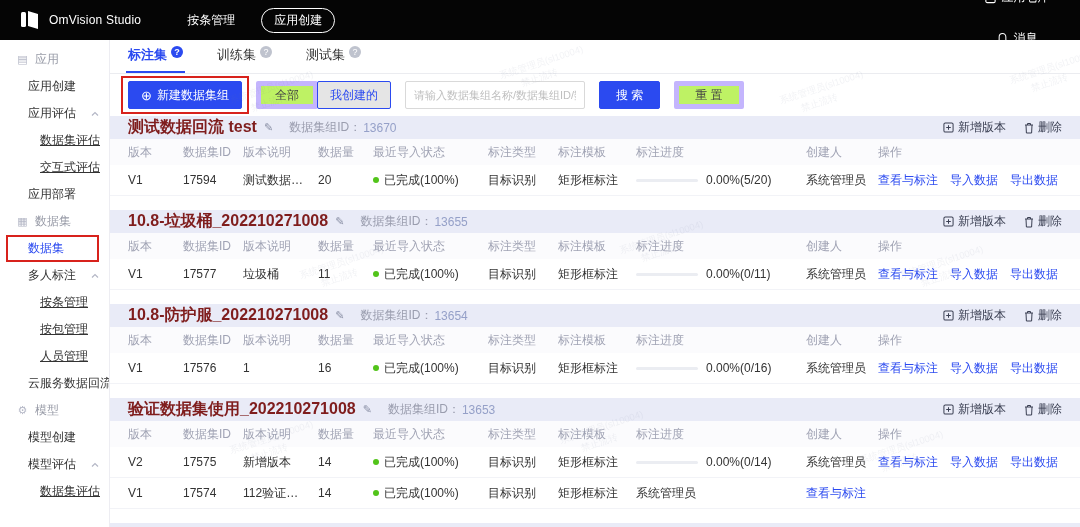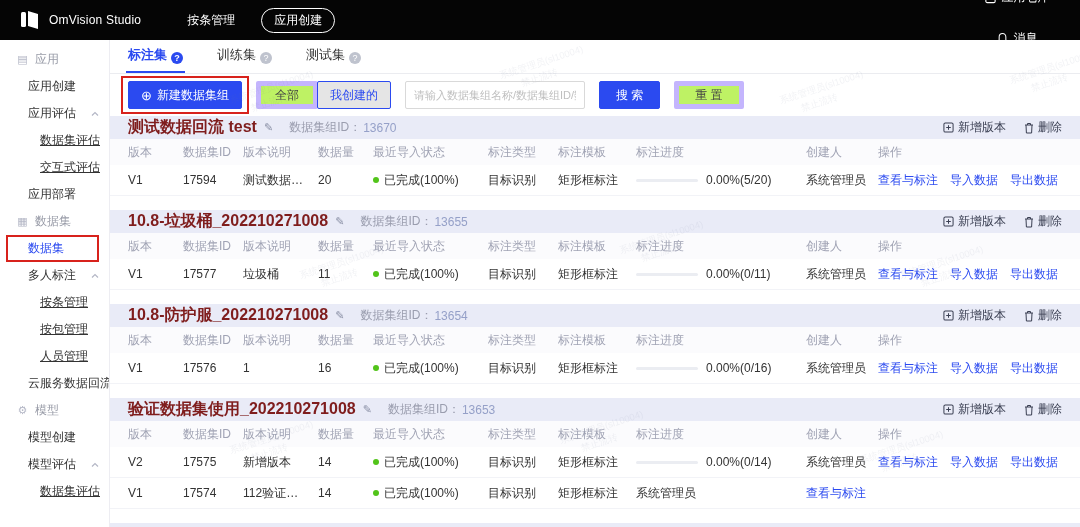--- a/index.html
+++ b/index.html
@@ -28,21 +28,21 @@
   .side-item .s-icon { margin-right:6px; font-size:11px; color:#b4b7c6; margin-left:-14px; width:13px; text-align:center; }
   .side-item.k-section { color:#999ca8; cursor:default; padding-left:30px; }
   .side-item.k-child { padding-left:40px;text-decoration:underline; }
   .side-item.active { color:#2b4af0; }
   .side-item .caret { margin-left:auto; margin-right:10px; display:flex; }
   .red-boxed { position:relative; }
   .red-boxed::after { content:''; position:absolute; inset:0px 10px 0px 6px; border:2px solid #d8221c; pointer-events:none; }
 
   
   .tabs-row { display:flex; align-items:flex-end; gap:34px; padding:0 18px; height:34px; border-bottom:1px solid #ebecf0; }
-  .tab { display:flex; align-items:flex-end; gap:4px; padding-bottom:9px; font-size:13px; color:#333; cursor:pointer; position:relative; }
+  .tab { display:flex; align-items:flex-start; gap:4px; padding-bottom:9px; font-size:13px; color:#333; cursor:pointer; position:relative; }
   .tab .badge { width:12px; height:12px; border-radius:50%; background:#bfc3ce; color:#fff; font-size:9px; line-height:12px; text-align:center; display:inline-block; }
   .tab.active { color:#2b4af0; font-weight:bold; }
   .tab.active .badge { background:#2b4af0; }
   .tab.active::after { content:''; position:absolute; left:-2px; right:-2px; bottom:0; height:2px; background:#2b4af0; }
 
   
   .toolbar { display:flex; align-items:center; padding:7px 18px; gap:14px; height:42px; }
   .btn { border-radius:2px; height:28px; display:inline-flex; align-items:center; justify-content:center; cursor:pointer; font-size:12px; }
   .btn-primary { background:#2b4af0; color:#fff; border:1px solid #2b4af0; padding:0 12px; gap:5px; }
   .btn-plain { background:#bef264; color:#444; border:5px solid #c4b5fd; padding:0 14px; }

